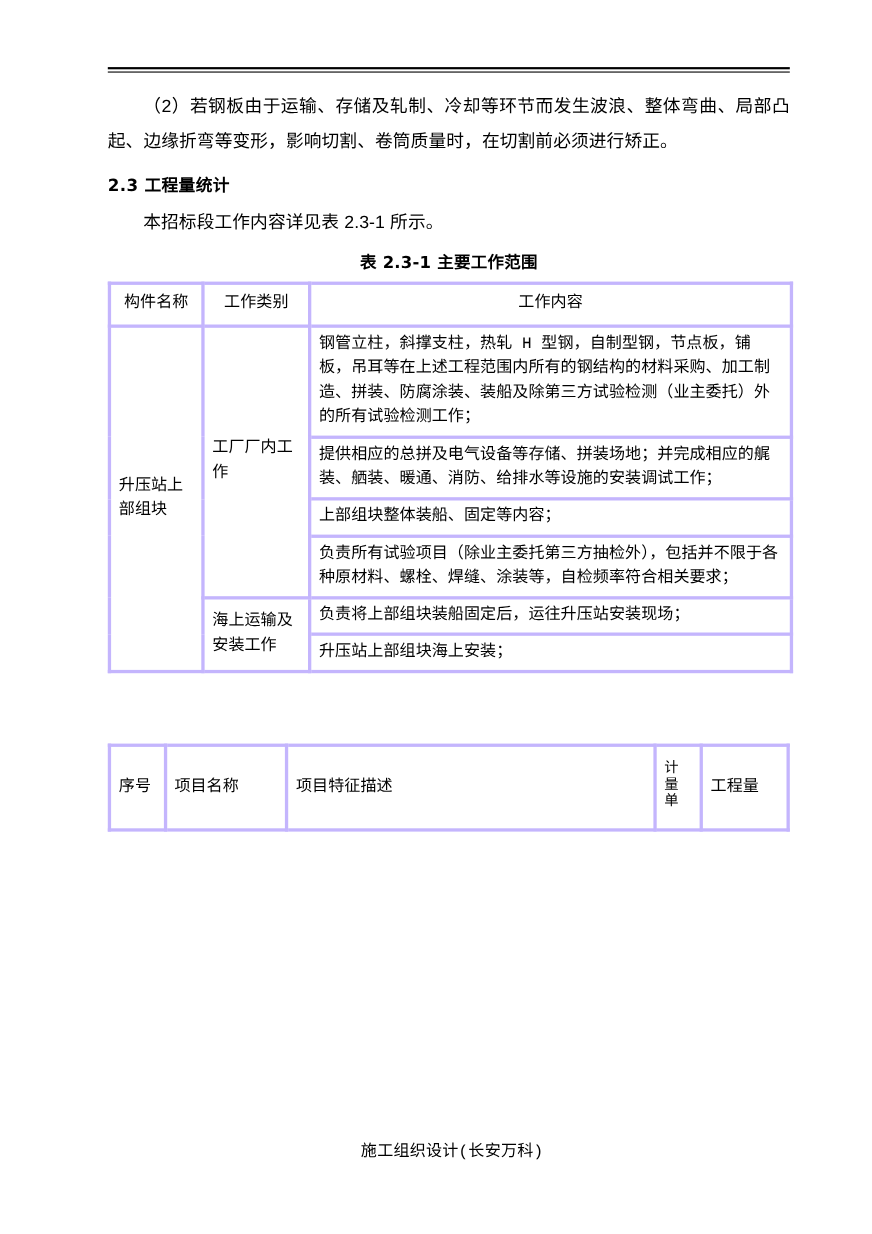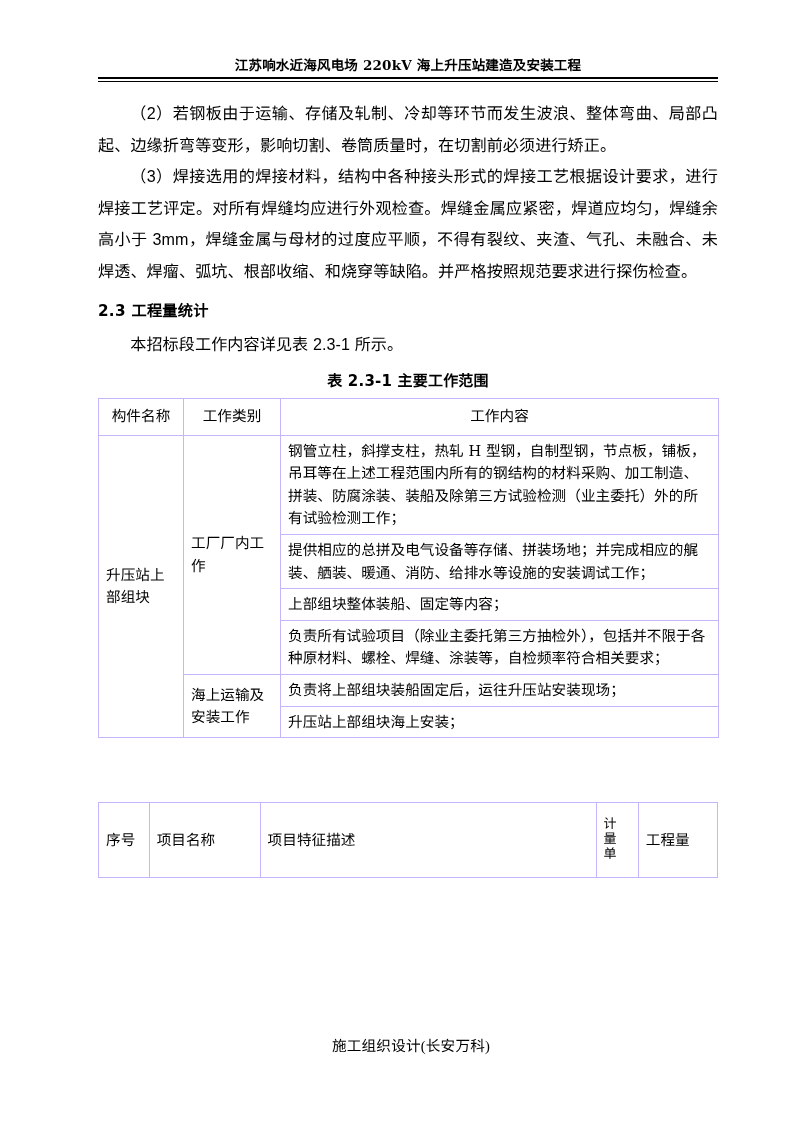--- a/index.html
+++ b/index.html
@@ -86,28 +86,29 @@
 
   
   table.doc-table {
     border-collapse: collapse;
     width: 620px;
     table-layout: fixed;
     font-family: "DejaVu Serif", "Liberation Serif", serif;
   }
   table.doc-table td,
   table.doc-table th {
-    border: 1px solid #c4b5fd;
+    border: 3px solid #c4b5fd;
     padding: 4px 7px;
     font-size: 14.6px;
     line-height: 22.6px;
     font-weight: normal;
     vertical-align: middle;
     text-align: left;
     letter-spacing: 0.05px;
+    font-family: Liberation Mono, monospace;
   }
   table.doc-table th,
   td.ctr {
     text-align: center;
   }
   td.vmid { vertical-align: middle; }
 
   
   .t1-c1 { width: 85px; }
   .t1-c2 { width: 97px; }
@@ -143,40 +144,38 @@
   .spacer-a { height: 10px; }
   .spacer-b { height: 54px; }
 
   
   .page-footer {
     position: absolute;
     left: 0;
     right: 0;
     top: 1034px;
     text-align: center;
-    font-family: Liberation Serif, serif;
+    font-family: Liberation Mono, monospace;
     font-size: 14.6px;
     letter-spacing: 0.2px;
     padding-left: 29px;
   }
 </style>
 </head>
 <body>
 
 <div class="page">
 
   <div class="content">
 
     <div class="page-header">
-      <div class="hdr-text">江苏响水近海风电场 220kV 海上升压站建造及安装工程</div>
       <div class="hdr-rule"></div>
     </div>
 
     <p class="para first">（2）若钢板由于运输、存储及轧制、冷却等环节而发生波浪、整体弯曲、局部凸起、边缘折弯等变形，影响切割、卷筒质量时，在切割前必须进行矫正。</p>
-    <p class="para">（3）焊接选用的焊接材料，结构中各种接头形式的焊接工艺根据设计要求，进行焊接工艺评定。对所有焊缝均应进行外观检查。焊缝金属应紧密，焊道应均匀，焊缝余高小于 3mm，焊缝金属与母材的过度应平顺，不得有裂纹、夹渣、气孔、未融合、未焊透、焊瘤、弧坑、根部收缩、和烧穿等缺陷。并严格按照规范要求进行探伤检查。</p>
 
     <div class="heading">2.3  工程量统计</div>
 
     <p class="para">本招标段工作内容详见表 2.3-1 所示。</p>
 
     <div class="tbl-caption cap-1">表 2.3-1 主要工作范围</div>
 
     <table class="doc-table t1">
       <colgroup>
         <col class="t1-c1">

